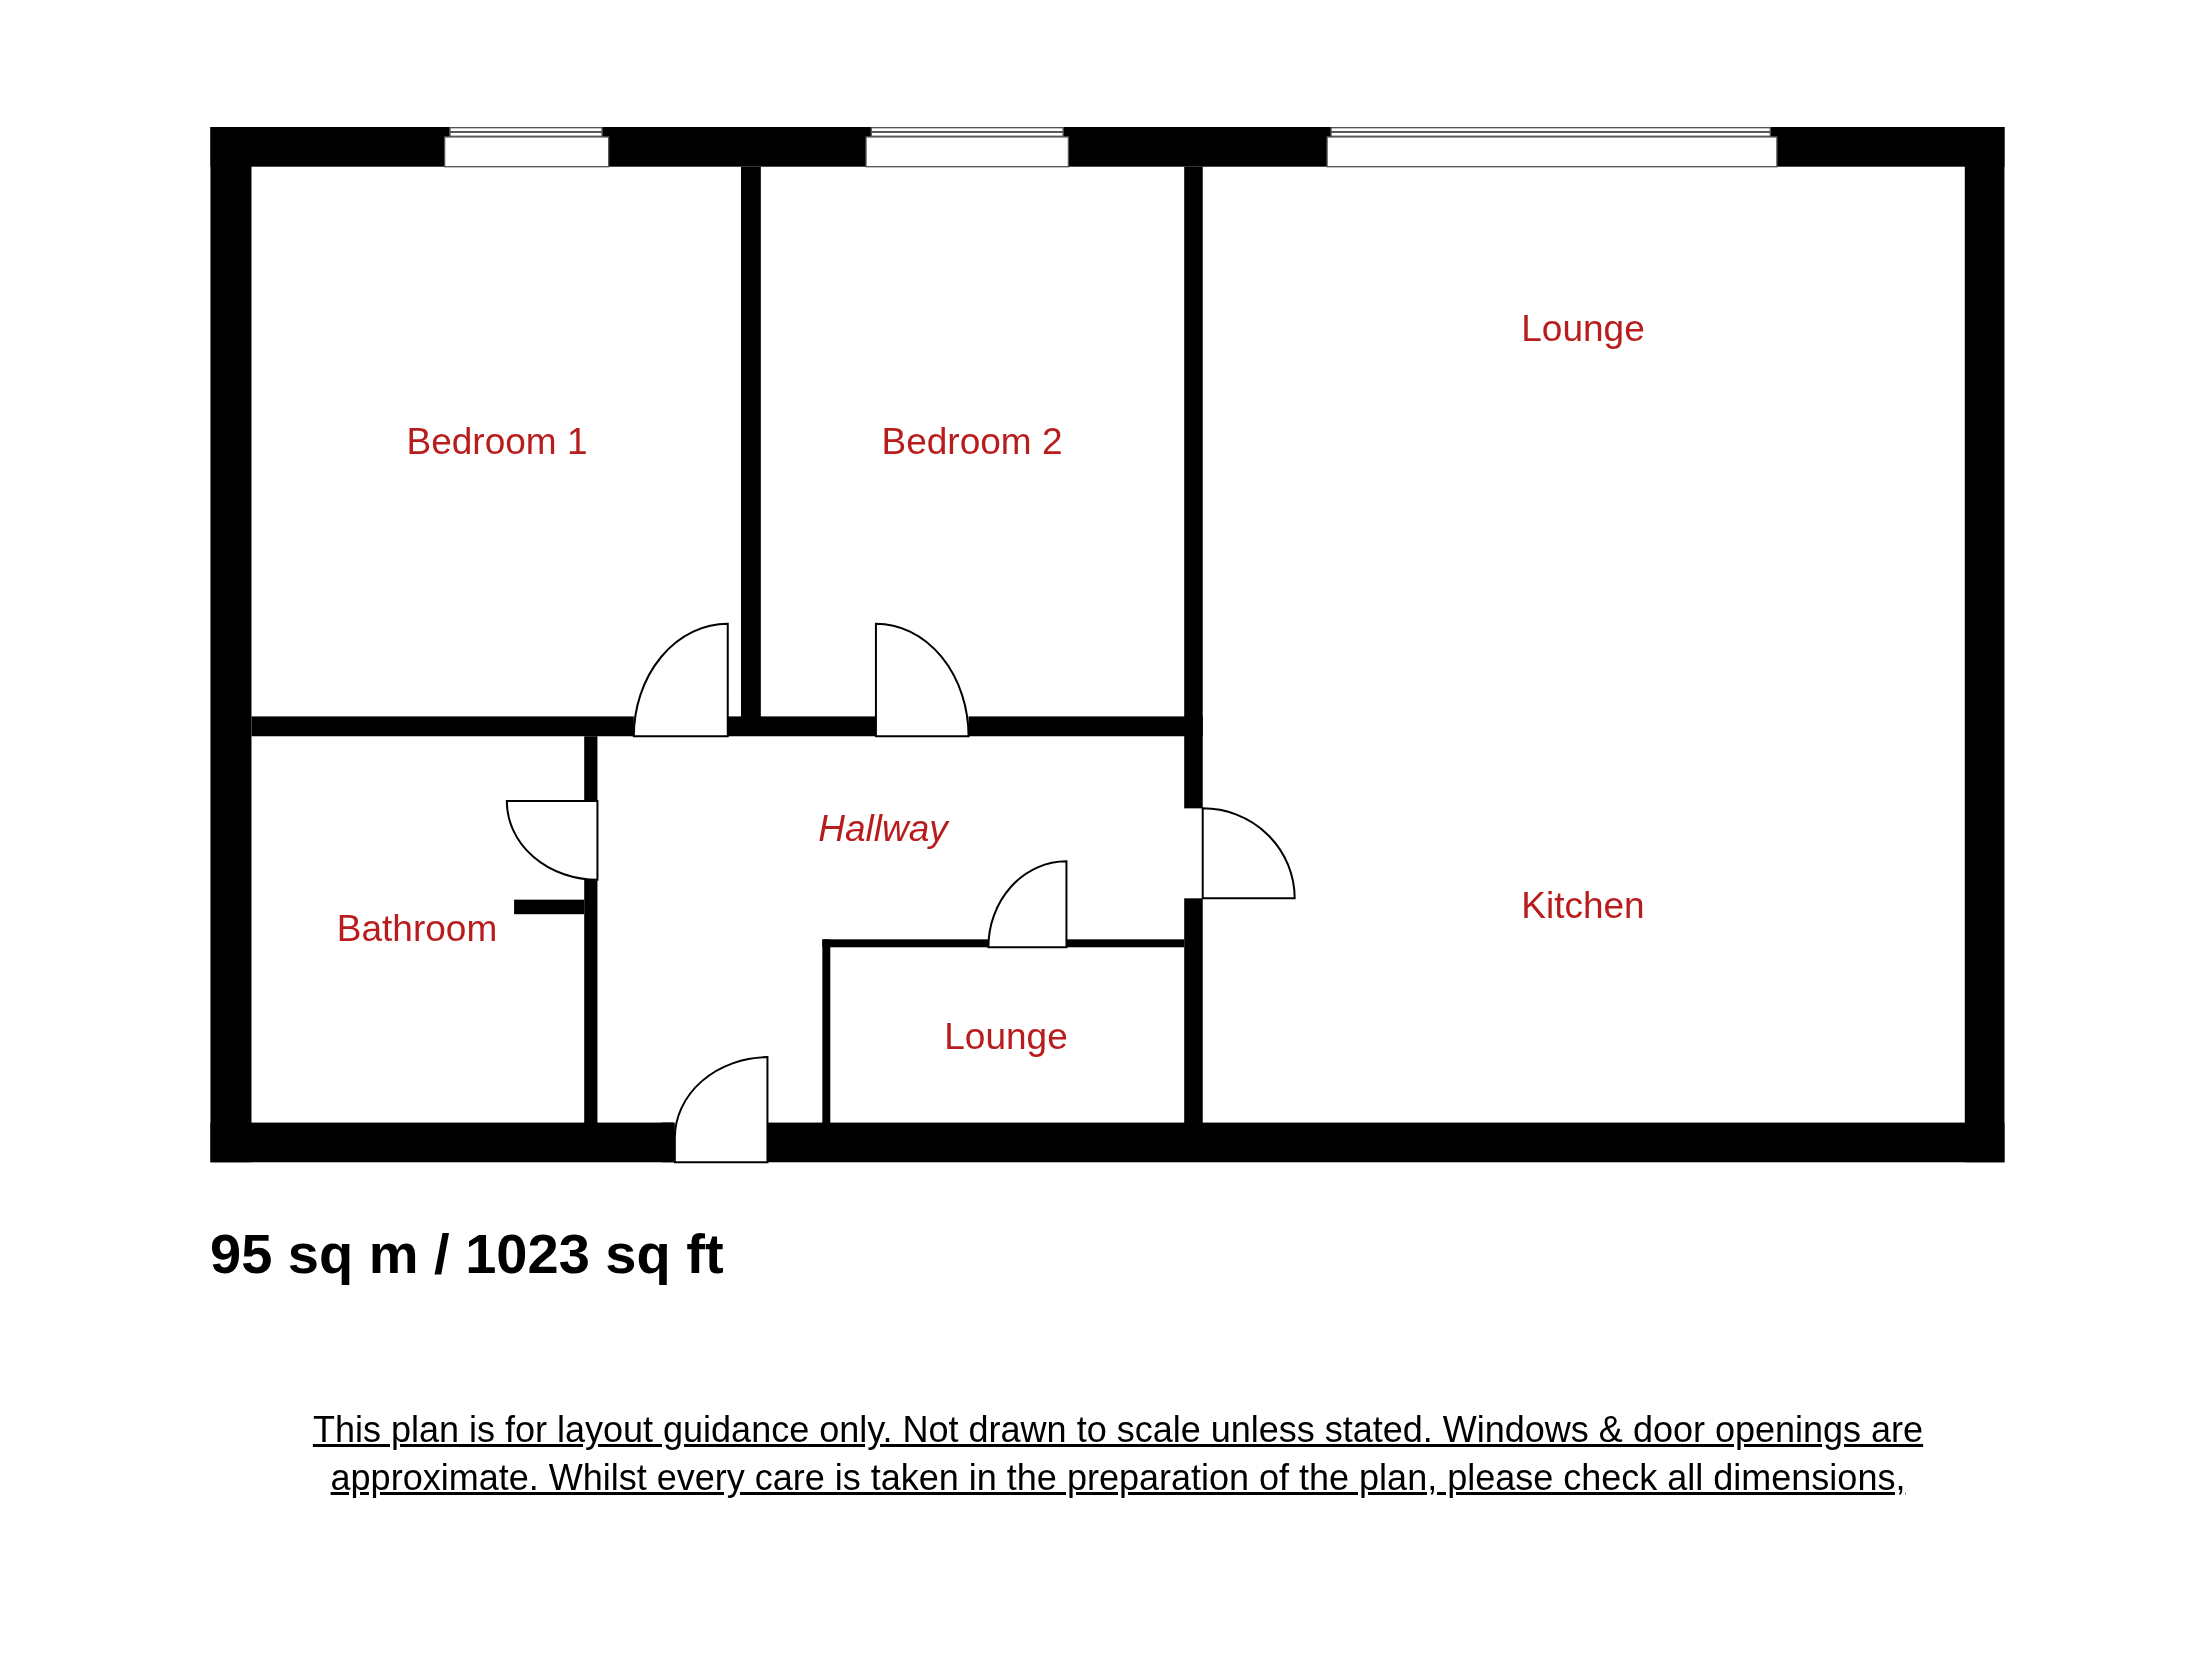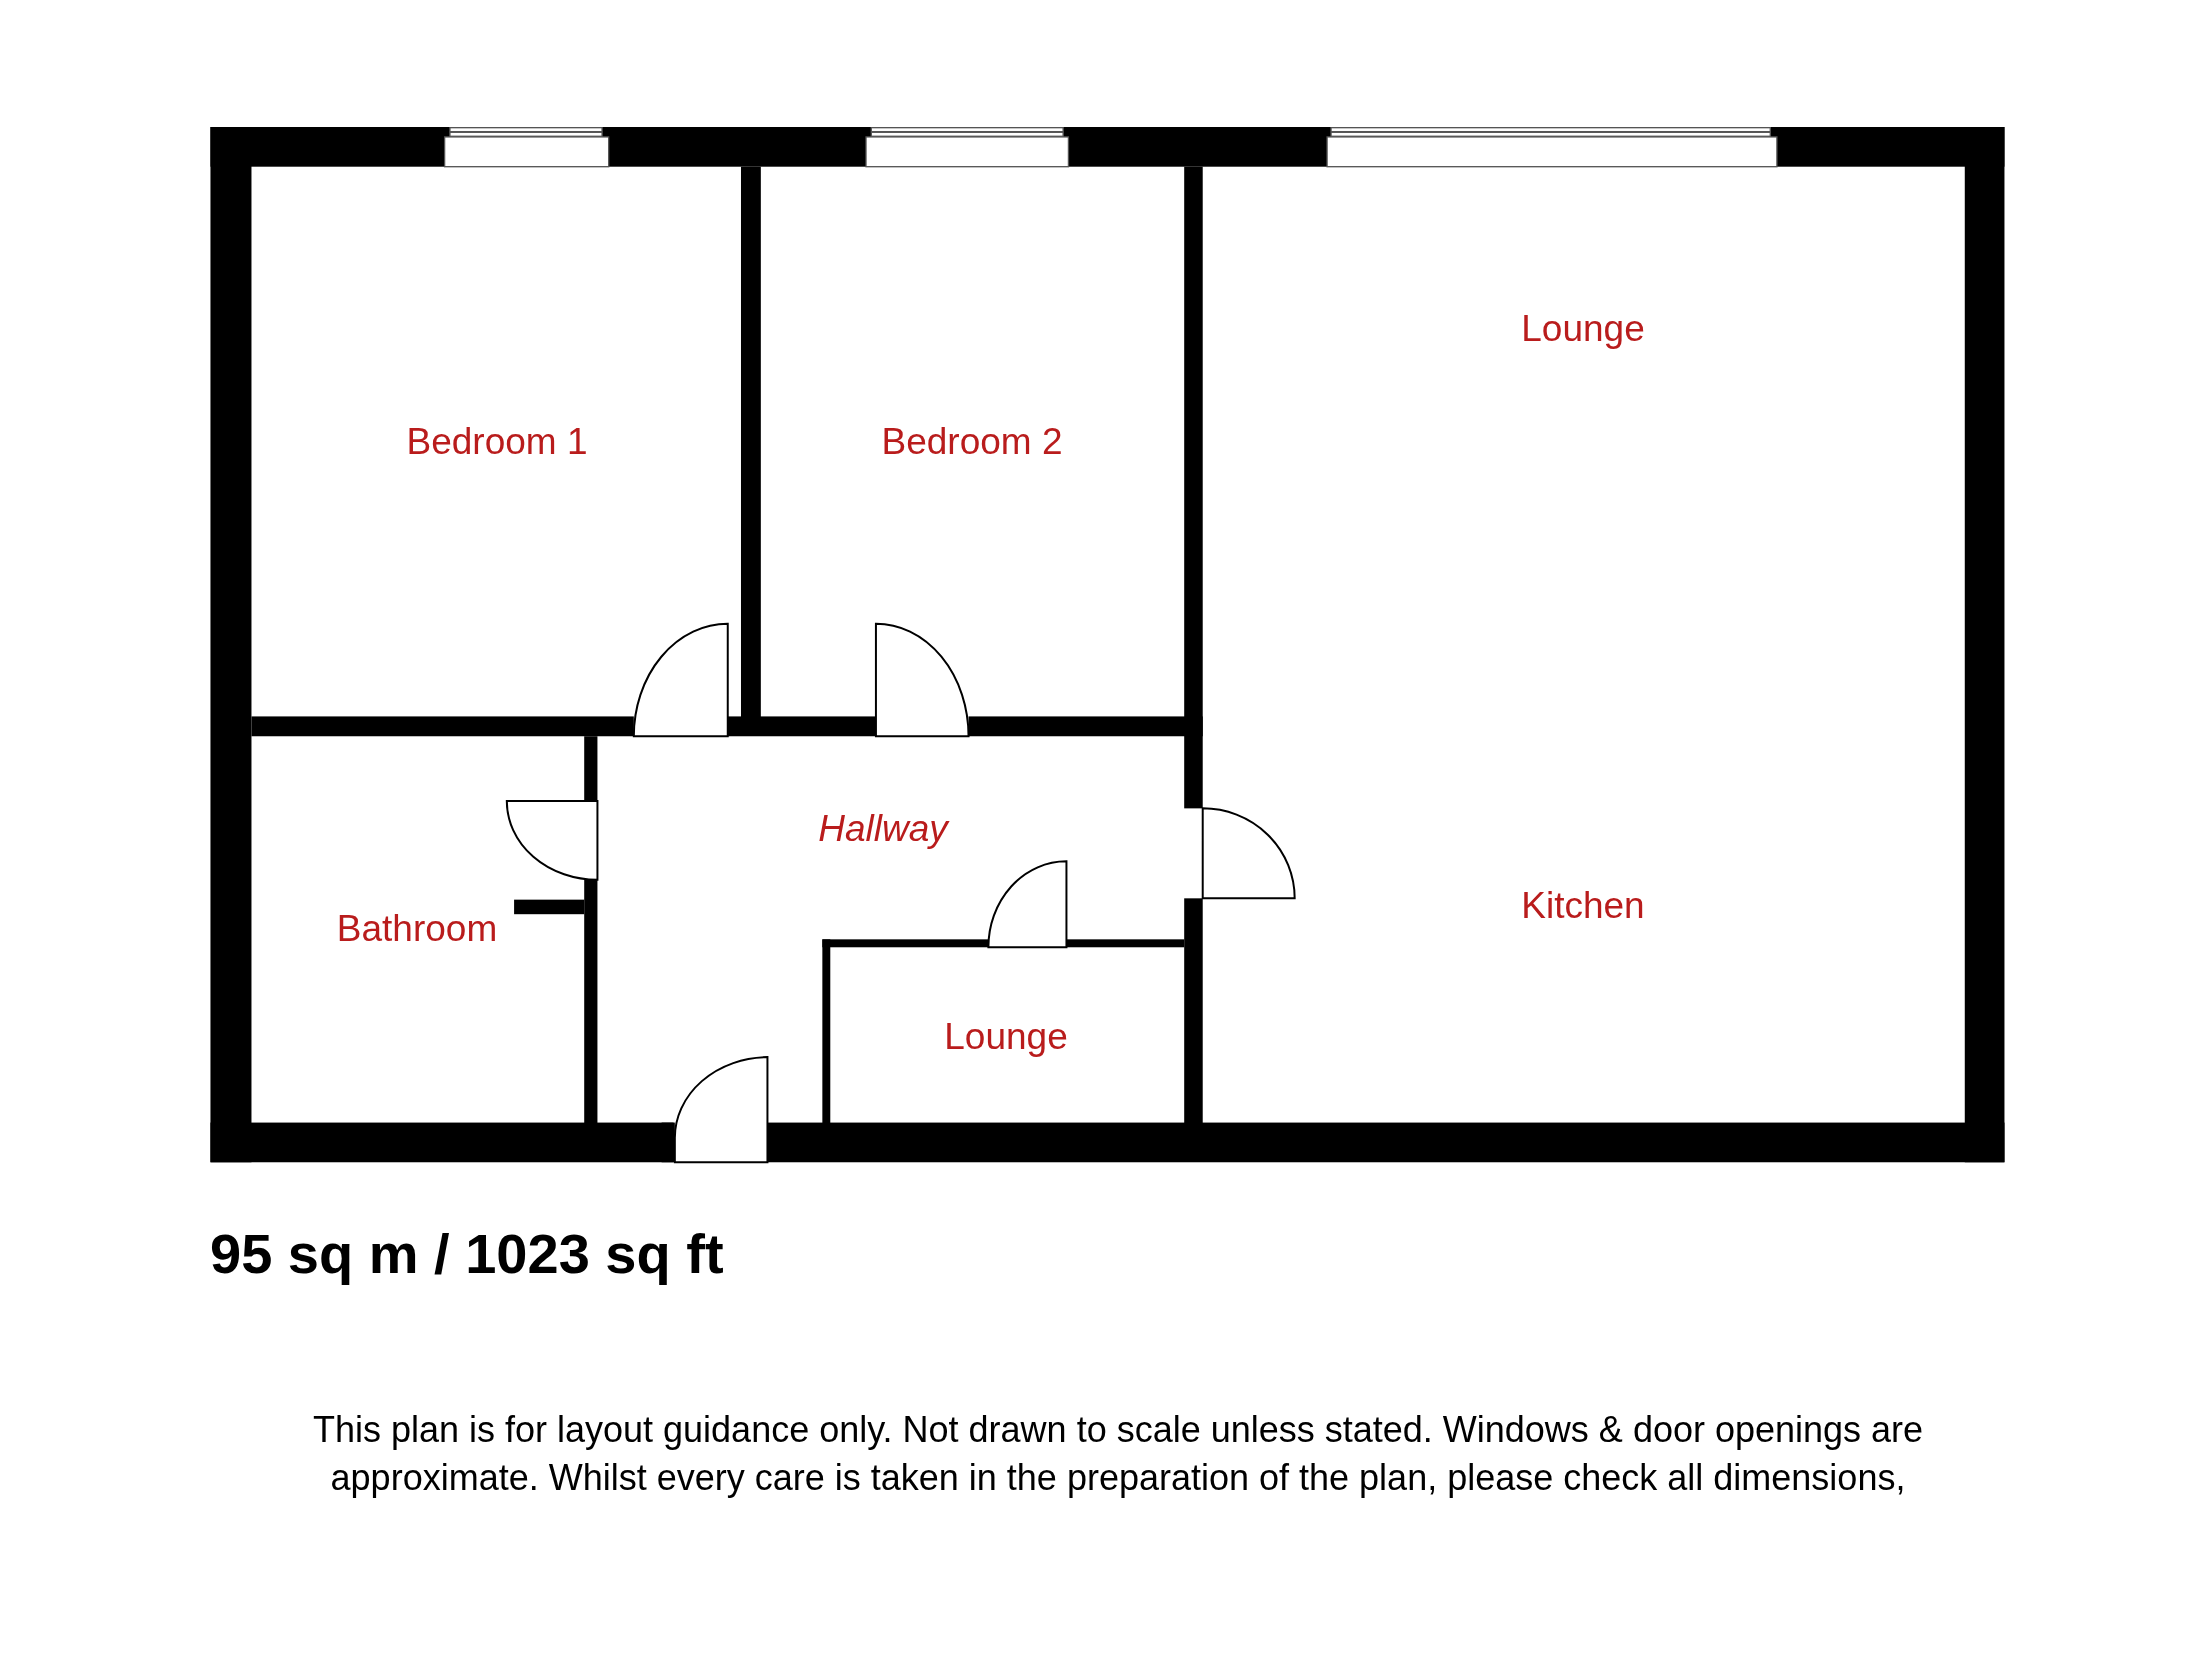--- a/index.html
+++ b/index.html
@@ -3,21 +3,21 @@
 <meta charset="utf-8">
 <style>
   html, body { margin: 0; padding: 0; background: #ffffff; }
   body { width: 2205px; height: 1667px; position: relative; overflow: hidden; font-family: "Liberation Sans", sans-serif; }
   svg.plan { position: absolute; left: 0; top: 0; width: 2205px; height: 1667px; }
   .wall { fill: #000000; }
   .win { fill: #ffffff; stroke: #555555; stroke-width: 2; }
   .door-arc { fill: #ffffff; stroke: #000000; stroke-width: 3; }
   .label { position: absolute; font-family: "Liberation Sans", sans-serif; font-size: 37px; color: #b91c1c; white-space: nowrap; transform: translate(-50%, -50%); }
   .area { position: absolute; left: 210px; top: 1221px; font-family: "Liberation Sans", sans-serif; font-weight: bold; font-size: 56px; color: #000; white-space: nowrap; }
-  .disclaimer { position: absolute; left: 225px; top: 1406px; width: 1786px; text-align: center; font-family: "Liberation Sans", sans-serif; font-size: 36px; line-height: 48px; color: #000; }
+  .disclaimer { position: absolute; left: 225px; top: 1406px; width: 1786px; text-align: center; font-family: "Liberation Sans", sans-serif; font-size: 36px; line-height: 48px; color: #000; text-decoration: underline; }
 </style>
 </head>
 <body>
 
 <svg class="plan" viewBox="0 0 3333 2520" xmlns="http://www.w3.org/2000/svg">
 
   <g>
 
     <rect class="wall" x="318" y="192" width="2712" height="60"></rect>
 

